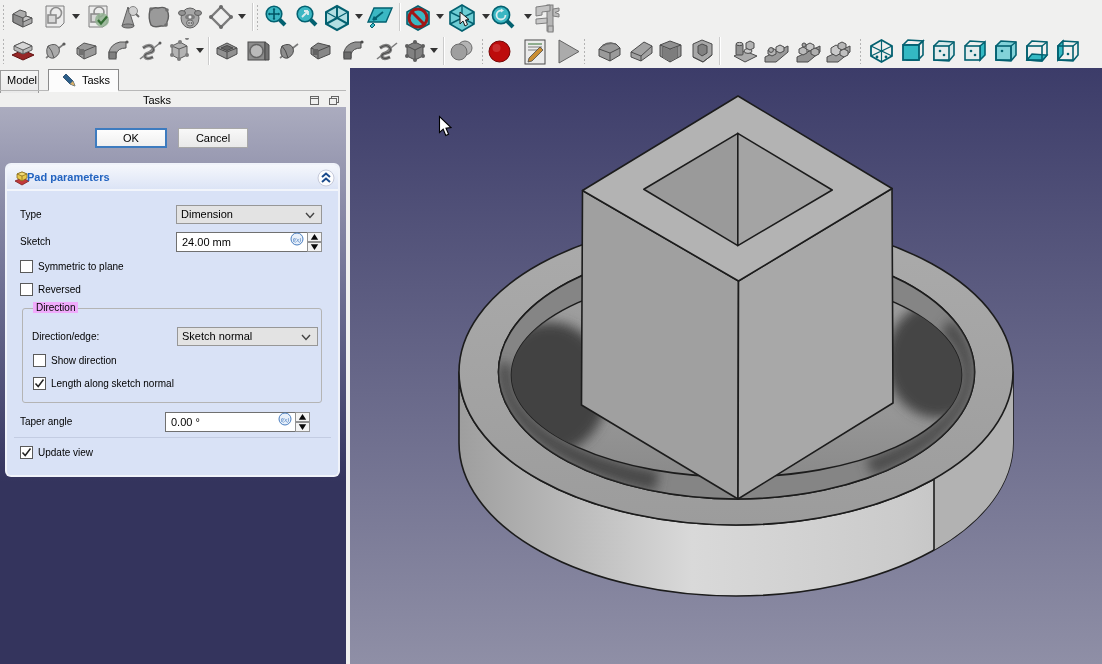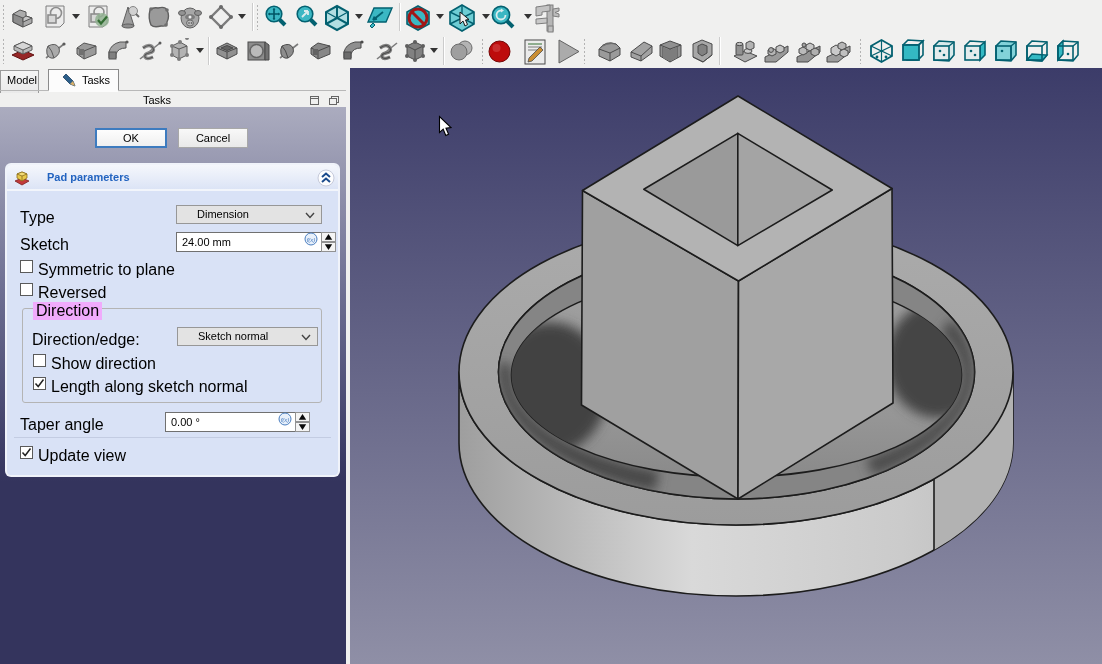--- a/index.html
+++ b/index.html
@@ -10,22 +10,22 @@
 .handle{position:absolute;width:3px;background-image:radial-gradient(circle at 1.5px 2px,#b3b3b3 1px,transparent 1.1px);background-size:3px 4px}
 .arrow{position:absolute;width:0;height:0;border-left:4px solid transparent;border-right:4px solid transparent;border-top:5px solid #333}
 
 #tabbar{position:absolute;left:0;top:68px;width:347px;height:23px;background:#f0f0ef}
 .tab{position:absolute;height:25px;border:1px solid #9a9a9a;border-bottom:none;background:linear-gradient(#f4f4f4,#e8e8e8);box-sizing:border-box}
 #titlebar{position:absolute;left:0;top:93px;width:347px;height:14px;background:#f0f0ef;line-height:14px}
 #panelbg{position:absolute;left:0;top:107px;width:347px;height:557px;background:linear-gradient(180deg,#abacbf 0px,#6f7093 180px,#41416a 330px,#34345d 375px,#34345d 100%)}
 .btn{position:absolute;height:20px;box-sizing:border-box;text-align:center;line-height:18px;background:linear-gradient(#fdfdfd,#f0f0f0)}
 #padbox{position:absolute;left:7px;top:165px;width:331px;height:310px;background:#d9e2f6;border-radius:4px;box-shadow:0 0 0 2px #f0f3fa}
 #padhdr{position:absolute;left:0;top:0;width:331px;height:24px;background:linear-gradient(#f5f7fc,#dce4f6);border-radius:4px 4px 0 0;border-bottom:2px solid #f2f5fb}
-.lbl{position:absolute;font-size:16px;white-space:nowrap}
-.combo{position:absolute;height:19px;box-sizing:border-box;border:1px solid #979797;background:#e3e3e3;line-height:17px;padding-left:20px}
+.lbl{position:absolute;font-size:10px;white-space:nowrap}
+.combo{position:absolute;height:19px;box-sizing:border-box;border:1px solid #979797;background:#e3e3e3;line-height:17px;padding-left:4px}
 .spin{position:absolute;height:20px;box-sizing:border-box;border:1px solid #707070;background:#ffffff;line-height:18px;padding-left:5px}
 .cb{position:absolute;width:13px;height:13px;box-sizing:border-box;border:1px solid #5a5a5a;background:#fff}
 .grp{position:absolute;border:1px solid #b4b4b4;border-radius:3px}
 
 #vp{position:absolute;left:350px;top:68px;width:752px;height:596px;background:linear-gradient(180deg,#3c3c69,#8f8fa6)}
 #wm{position:absolute;left:69px;top:246px;font-size:35px;color:rgba(215,215,222,0.36);letter-spacing:1.2px}
 #splitter{position:absolute;left:346px;top:68px;width:4px;height:596px;background:#f0f0ef}
 </style>
 </head>
 <body>
@@ -358,34 +358,34 @@
 <div class="btn" style="left:95px;top:128px;width:72px;border:2px solid #3d7bbf;line-height:16px">OK</div>
 <div class="btn" style="left:178px;top:128px;width:70px;border:1px solid #a8a8a8;background:linear-gradient(#f8f8f8,#e9e9e9)">Cancel</div>
 <div id="padbox">
   <div id="padhdr">
     <svg style="position:absolute;left:6px;top:4px" width="18" height="18" viewBox="0 0 18 18">
       <path d="M2 12 L9 9 L16 12 L9 16 Z" fill="#c23a3a" stroke="#7c1f1f" stroke-width="0.8"></path>
       <path d="M4 5 L9 3 L14 5 L14 9 L9 12 L4 9 Z" fill="#e8c84a" stroke="#8a6d1c" stroke-width="0.8"></path>
       <path d="M4 5 L9 7 L14 5 L9 3 Z" fill="#f2dc7a" stroke="#8a6d1c" stroke-width="0.8"></path>
       <path d="M9 7 L9 12" stroke="#8a6d1c" stroke-width="0.8"></path>
     </svg>
-    <span style="position:absolute;left:40px;top:6px;font-weight:bold;color:#2263c0">Pad parameters</span>
+    <span style="position:absolute;left:20px;top:6px;font-weight:bold;color:#2263c0">Pad parameters</span>
     <svg style="position:absolute;left:310px;top:4px" width="18" height="18" viewBox="0 0 18 18">
           <circle cx="9" cy="9" r="8" fill="#fdfdfe" stroke="#c6cada"></circle>
           <path d="M5 8 L9 4.5 L13 8 M5 13 L9 9.5 L13 13" fill="none" stroke="#1a4a8c" stroke-width="2"></path>
         </svg>
   </div>
   <div class="lbl" style="left:13px;top:44px">Type</div>
   <div class="combo" style="left:169px;top:40px;width:146px">Dimension
     <svg style="position:absolute;right:6px;top:6px" width="10" height="7" viewBox="0 0 10 7">
           <path d="M1 1 L5 5.4 L9 1" fill="none" stroke="#444" stroke-width="1.4"></path>
         </svg>
   </div>
   <div class="lbl" style="left:13px;top:71px">Sketch</div>
-  <div class="spin" style="left:169px;top:67px;width:160px">24.00 mm
+  <div class="spin" style="left:169px;top:67px;width:146px">24.00 mm
     <svg style="position:absolute;right:17px;top:-1px" width="14" height="14" viewBox="0 0 14 14">
           <circle cx="7" cy="7" r="6" fill="#e8f0fa" stroke="#4a7ec0" stroke-width="1"></circle>
           <text x="7" y="9.5" font-size="6" font-style="italic" fill="#4a7ec0" text-anchor="middle">f(x)</text>
         </svg>
     <div style="position:absolute;right:-1px;top:-1px;width:15px;height:10px;border:1px solid #929292;background:#f4f4f4;box-sizing:border-box">
           <svg style="display:block" width="13" height="8" viewBox="0 0 13 8">
             <path d="M6.5 1 L10.2 6.8 L2.8 6.8 Z" fill="#0a0a0a"></path>
           </svg>
         </div>
     <div style="position:absolute;right:-1px;top:9px;width:15px;height:10px;border:1px solid #929292;background:#f4f4f4;box-sizing:border-box">

